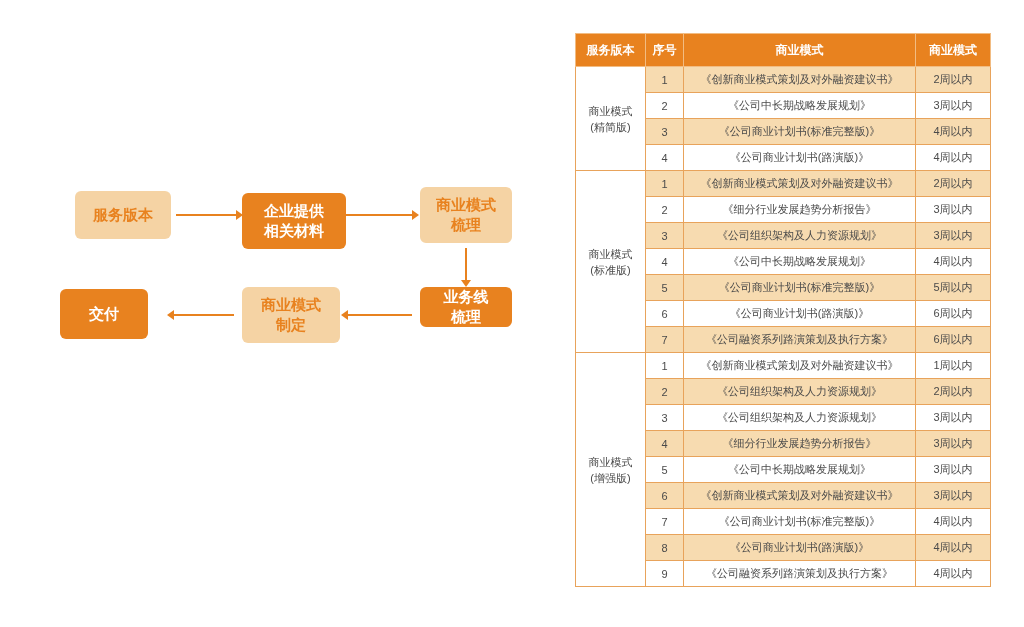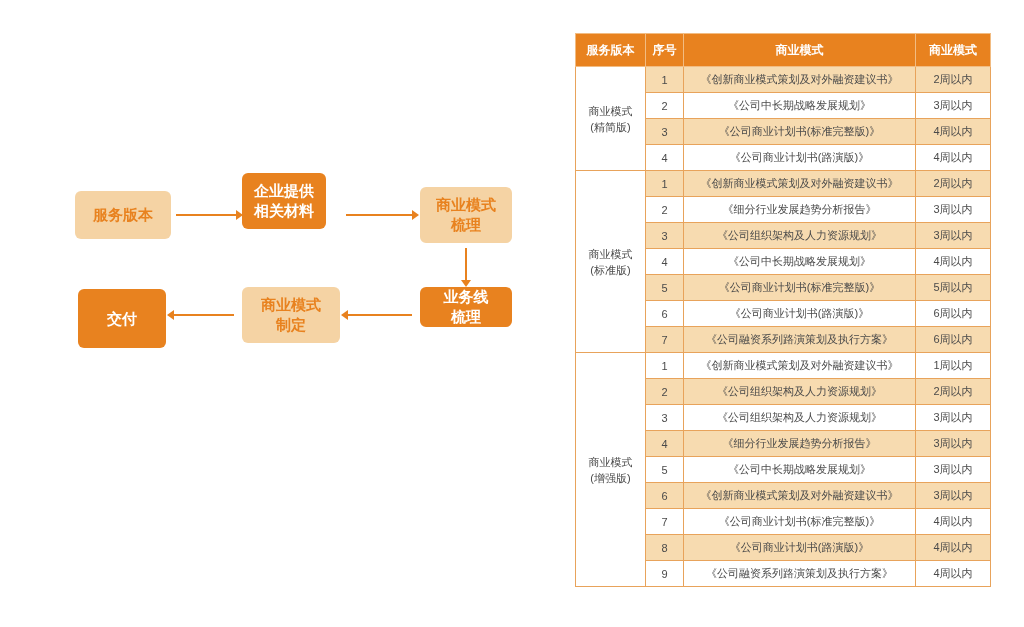--- a/index.html
+++ b/index.html
@@ -72,21 +72,21 @@
 <body>
 
 <div>
 
   <div class="node light" style="left:75px;top:191px;width:96px;height:48px">
     <span>服务版本</span>
   </div>
 
   <div class="arrow h right" style="left:176px;top:214px;width:60px"></div>
 
-  <div class="node dark" style="left:242px;top:173px;width:84px;height:56px">
+  <div class="node dark" style="left:242px;top:193px;width:104px;height:56px">
     <span>企业提供
 相关材料</span>
   </div>
 
   <div class="arrow h right" style="left:346px;top:214px;width:66px"></div>
 
   <div class="node light" style="left:420px;top:187px;width:92px;height:56px">
     <span>商业模式
 梳理</span>
   </div>
@@ -100,21 +100,21 @@
 
   <div class="arrow h left" style="left:348px;top:314px;width:64px"></div>
 
   <div class="node light" style="left:242px;top:287px;width:98px;height:56px">
     <span>商业模式
 制定</span>
   </div>
 
   <div class="arrow h left" style="left:174px;top:314px;width:60px"></div>
 
-  <div class="node dark" style="left:78px;top:289px;width:88px;height:59px">
+  <div class="node dark" style="left:60px;top:289px;width:88px;height:50px">
     <span>交付</span>
   </div>
 
 </div>
 
 <div class="table-wrap">
   <table>
     <colgroup>
       <col style="width:70px">
         <col style="width:38px">

